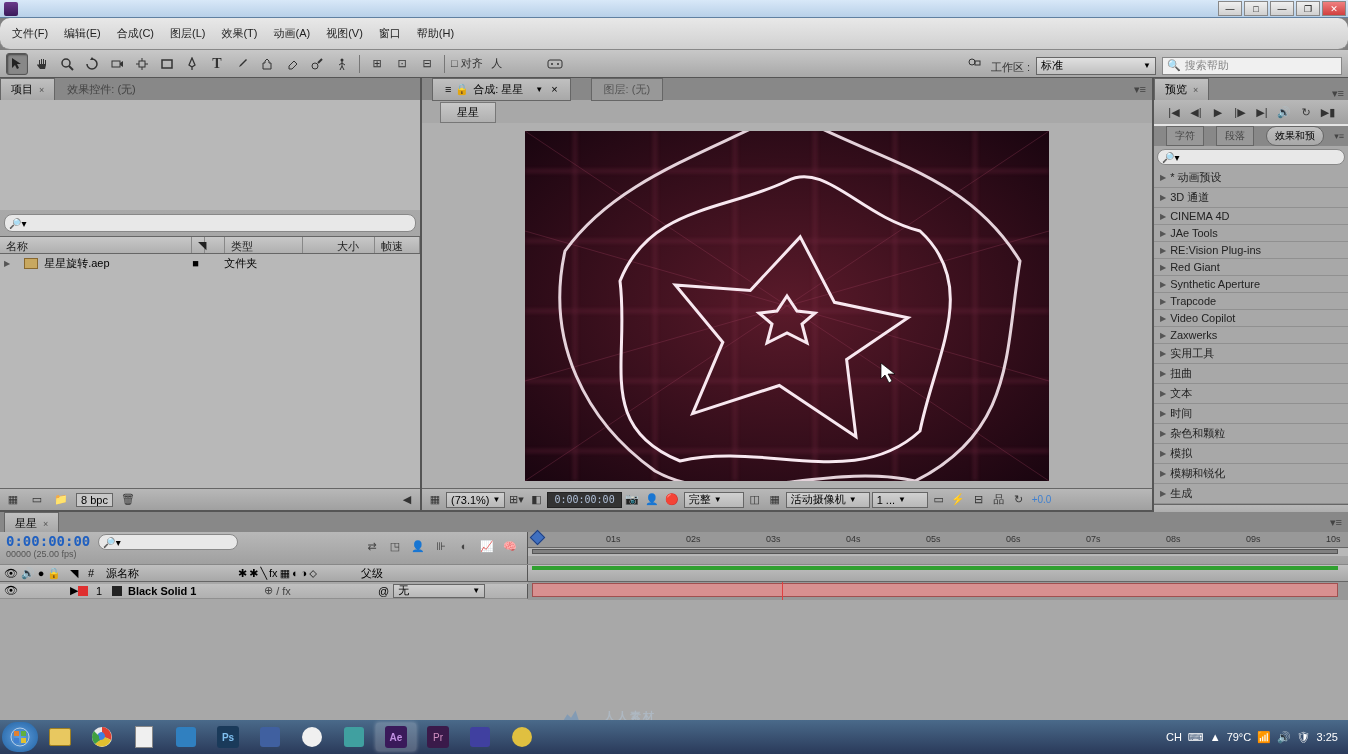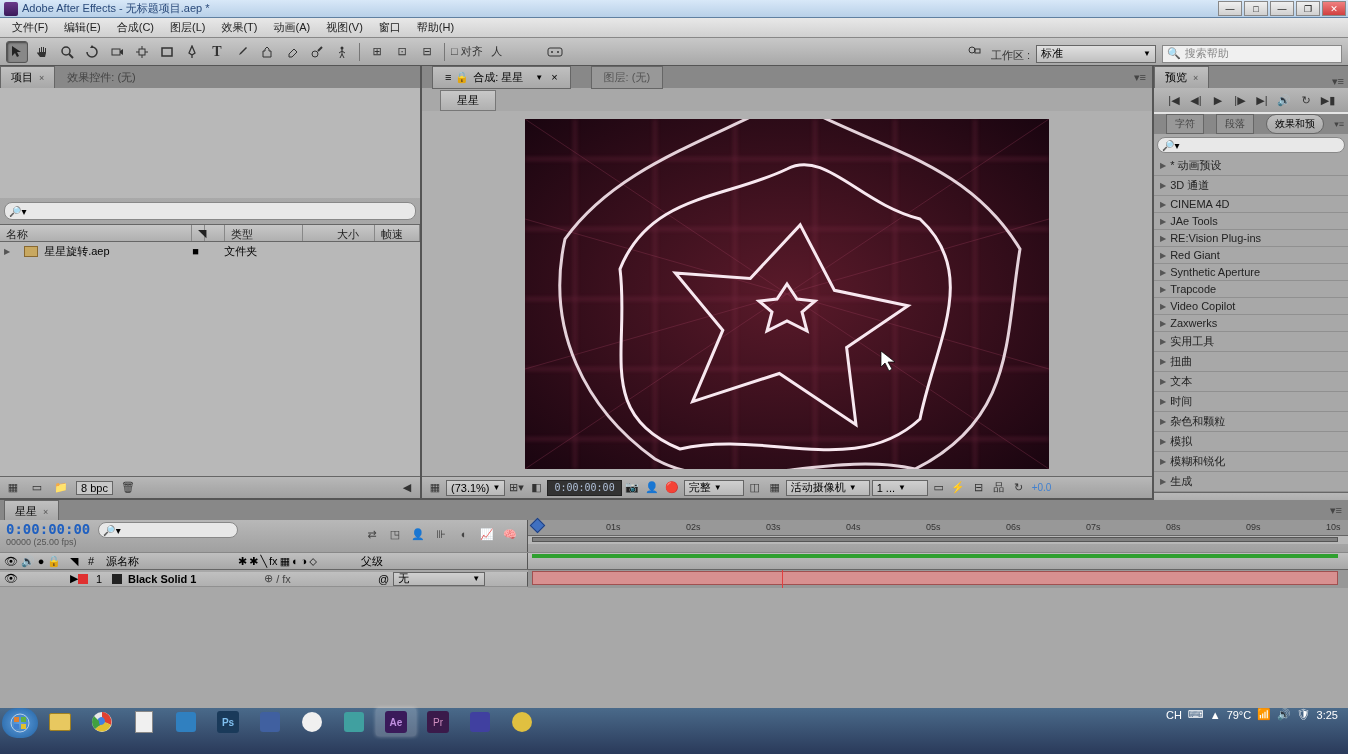--- a/index.html
+++ b/index.html
@@ -7,21 +7,21 @@
 
 
 .title-bar { height: 18px; background: linear-gradient(#d8e8f8, #b8d0e8); display: flex; align-items: center; padding: 0 4px; border-bottom: 1px solid #6080a0; }
 .title-bar .ae-icon { width: 14px; height: 14px; background: linear-gradient(#6a3a8a, #3a1a5a); border-radius: 2px; margin-right: 4px; }
 .title-bar .title { color: #2a4a7a; flex: 1; }
 .win-controls { position: absolute; right: 2px; top: 1px; display: flex; gap: 2px; }
 .win-btn { width: 24px; height: 15px; border: 1px solid #888; background: linear-gradient(#f0f0f0, #d0d0d0); display: flex; align-items: center; justify-content: center; font-size: 9px; }
 .win-btn.close { background: linear-gradient(#f08080, #d04040); color: white; }
 
 
-.menu-bar { height: 20px; background: linear-gradient(#e8e8e8, #d0d0d0); display: flex; align-items: center; padding: 0 4px; border-bottom: 1px solid #888; }
+.menu-bar { height: 32px; background: linear-gradient(#e8e8e8, #d0d0d0); display: flex; align-items: center; padding: 0 4px; border-bottom: 1px solid #888; border-radius: 10px; }
 .menu-item { padding: 2px 8px; cursor: default; color: #222; }
 
 
 .toolbar { height: 28px; background: linear-gradient(#c8c8c8, #a8a8a8); display: flex; align-items: center; padding: 0 6px; border-bottom: 1px solid #555; gap: 3px; }
 .tool-btn { width: 22px; height: 22px; display: flex; align-items: center; justify-content: center; border: 1px solid transparent; border-radius: 3px; cursor: default; color: #333; }
 .tool-btn.active { background: #888; border-color: #555; box-shadow: inset 1px 1px 2px #444; }
 .tool-sep { width: 1px; height: 18px; background: #777; margin: 0 3px; }
 .toolbar-right { margin-left: auto; display: flex; align-items: flex-end; gap: 6px; }
 .workspace-dropdown { width: 120px; height: 18px; background: linear-gradient(#e0e0e0, #c0c0c0); border: 1px solid #666; display: flex; align-items: center; padding: 0 4px; }
 .search-box { width: 180px; height: 18px; background: #f0f0f0; border: 1px solid #888; display: flex; align-items: center; padding: 0 4px; }
@@ -109,37 +109,36 @@
 .layer-switches { display: flex; gap: 3px; width: 130px; padding-left: 16px; align-items: center; color: #444; }
 .parent-dd { width: 92px; height: 14px; background: linear-gradient(#d0d0d0, #b8b8b8); border: 1px solid #666; display: flex; align-items: center; padding: 0 4px; font-size: 10px; margin-left: 4px; }
 .tl-empty { flex: 1; background: #909090; position: relative; }
 .tl-footer { height: 18px; background: linear-gradient(#b8b8b8, #a0a0a0); display: flex; align-items: center; border-top: 1px solid #666; }
 .tl-footer-left { width: 528px; display: flex; align-items: center; padding: 0 4px; gap: 8px; border-right: 1px solid #555; }
 .toggle-btn { padding: 1px 20px; background: linear-gradient(#d0d0d0, #b8b8b8); border: 1px solid #777; margin-left: auto; margin-right: 8px; font-size: 10px; }
 .zoom-slider { flex: 1; height: 8px; background: #888; margin: 0 20px; border-radius: 4px; position: relative; }
 .zoom-handle { position: absolute; left: 0; width: 20px; height: 10px; top: -1px; background: #c0c0c0; border: 1px solid #666; border-radius: 4px; }
 
 
-.taskbar { position: absolute; bottom: 0; left: 0; right: 0; height: 46px; background: linear-gradient(#4a6a8a, #2a3a5a); display: flex; align-items: flex-start; padding: 0 2px; gap: 2px; }
+.taskbar { position: absolute; bottom: 0; left: 0; right: 0; height: 34px; background: linear-gradient(#4a6a8a, #2a3a5a); display: flex; align-items: center; padding: 0 2px; gap: 2px; }
 .start-orb { width: 36px; height: 30px; border-radius: 15px; background: radial-gradient(#60a0e0, #2060a0); display: flex; align-items: center; justify-content: center; }
 .task-icon { width: 40px; height: 28px; display: flex; align-items: center; justify-content: center; border-radius: 2px; }
 .task-icon.active { background: rgba(255,255,255,0.2); box-shadow: 0 0 4px rgba(255,255,255,0.4); }
 .tray { margin-left: auto; display: flex; align-items: center; gap: 6px; color: #fff; padding: 0 8px; font-size: 10px; }
 
 .watermark { position: absolute; left: 560px; top: 705px; color: rgba(180,200,220,0.5); font-size: 22px; font-weight: bold; letter-spacing: 2px; display: flex; align-items: center; gap: 22px; pointer-events: none; }
 .watermark-icon { width: 22px; height: 22px; opacity: 0.5; }
 
 svg { display: block; }
 </style>
 </head>
 <body>
 
 <div class="title-bar">
   <div class="ae-icon"></div>
-  <span class="title">Adobe After Effects - 无标题项目.aep *</span>
   <div class="win-controls">
     <div class="win-btn">—</div>
     <div class="win-btn">□</div>
     <div class="win-btn">—</div>
     <div class="win-btn">❐</div>
     <div class="win-btn close">✕</div>
   </div>
 </div>
 
 <div class="menu-bar">

